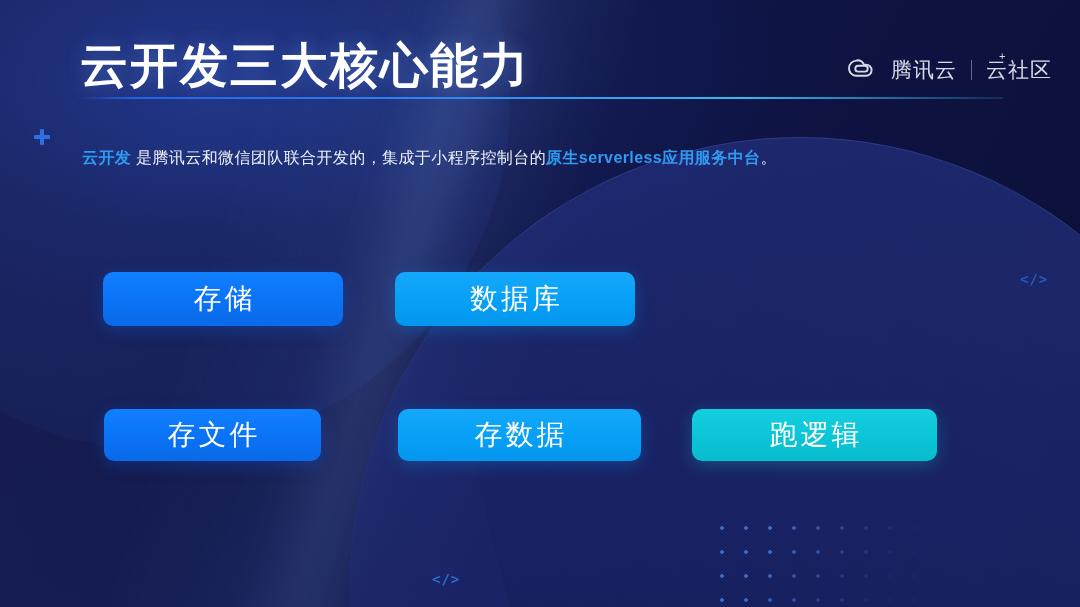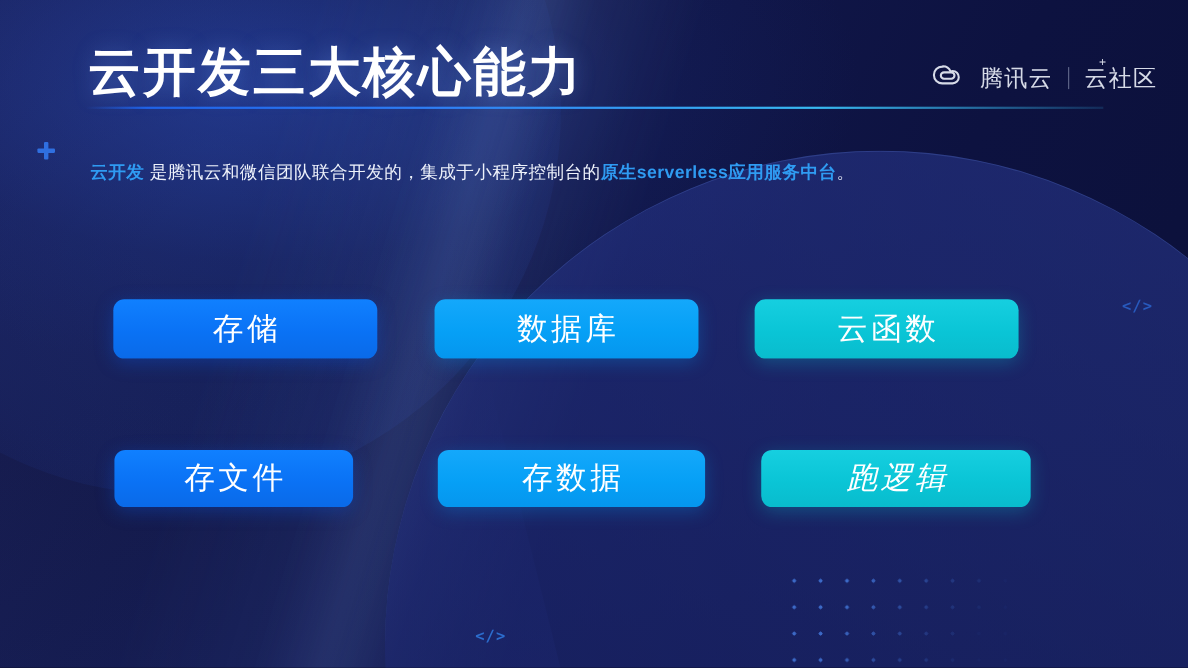--- a/index.html
+++ b/index.html
@@ -185,21 +185,21 @@
   }
   .pill.r1 { height: 54px; top: 272px; }
   .pill.r2 { height: 52px; top: 409px; }
 
   .pill.c1 { left: 103px; width: 240px; }
   .pill.c2 { left: 395px; width: 240px; }
   .pill.c3 { left: 686px; width: 240px; }
 
   .pill.r2.c1 { left: 104px; width: 217px; }
   .pill.r2.c2 { left: 398px; width: 243px; text-align: center; }
-  .pill.r2.c3 { left: 692px; width: 245px; font-style: italic; }
+  .pill.r2.c3 { left: 692px; width: 245px; }
 
   .tone-a { background: linear-gradient(180deg, #1080ff 0%, #0a72f5 55%, #0a6ae8 100%); box-shadow: 0 4px 16px rgba(12,90,220,0.35); }
   .tone-b { background: linear-gradient(180deg, #14a8fb 0%, #06a0f6 55%, #0596ee 100%); box-shadow: 0 4px 16px rgba(10,140,230,0.32); }
   .tone-c { background: linear-gradient(180deg, #16cfe0 0%, #0ac5d6 55%, #09bccd 100%); box-shadow: 0 4px 16px rgba(10,185,205,0.30); }
 
   
   .plus-mark {
     position: absolute;
     left: 34px; top: 129px;
     width: 16px; height: 16px;
@@ -264,21 +264,20 @@
 
   <div class="intro">
     <div class="intro-line">
       <span class="hi">云开发</span><span> 是腾讯云和微信团队联合开发的，集成于小程序控制台的</span><span class="hi2">原生serverless应用服务中台</span><span>。</span>
     </div>
   </div>
 
   <div class="cap-grid">
     <div class="pill r1 c1 tone-a">存储</div>
     <div class="pill r1 c2 tone-b">数据库</div>
-    <div class="pill r1 c3 tone-c">云函数</div>
 
     <div class="pill r2 c1 tone-a">存文件</div>
     <div class="pill r2 c2 tone-b">存数据</div>
     <div class="pill r2 c3 tone-c">跑逻辑</div>
   </div>
 
   <div class="plus-mark"></div>
   <div class="code-mark code-right">&lt;/&gt;</div>
   <div class="code-mark code-bottom">&lt;/&gt;</div>
 

